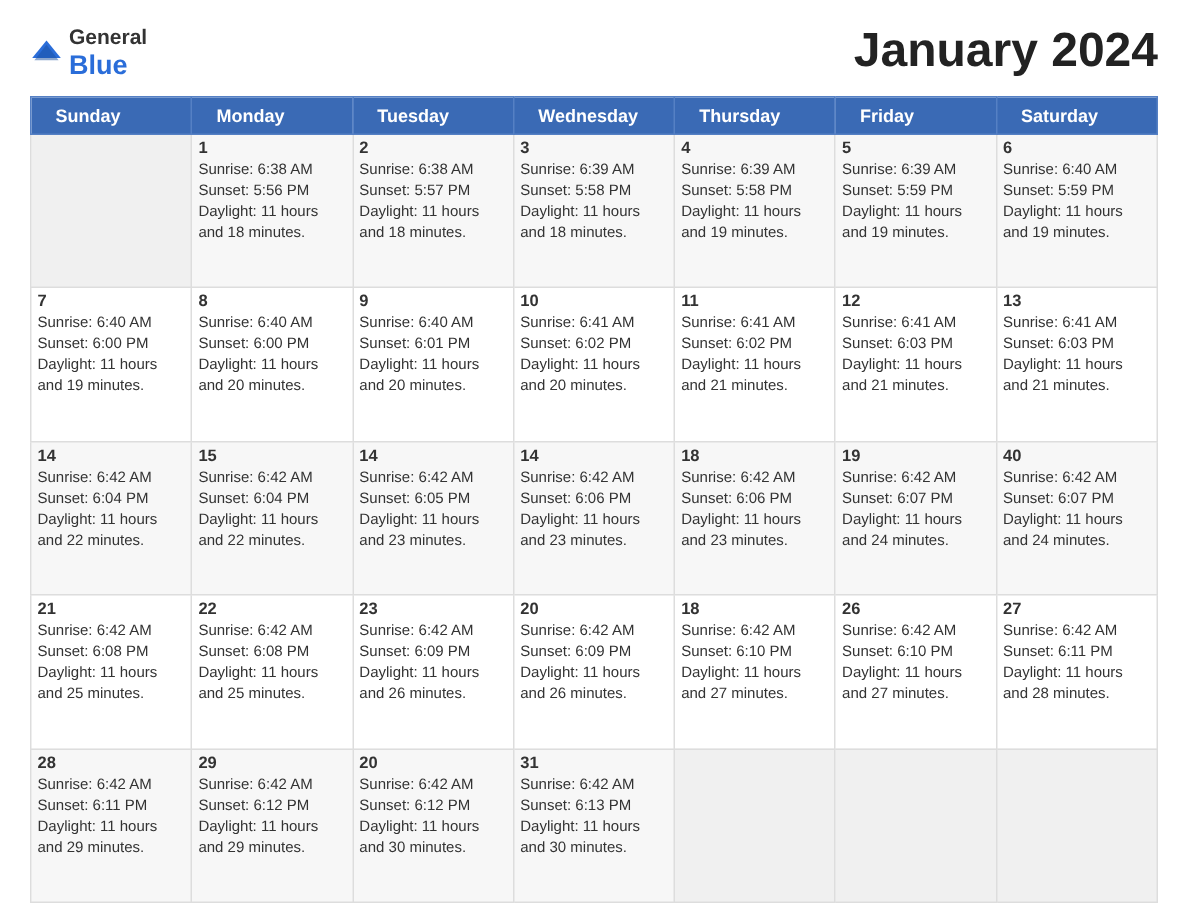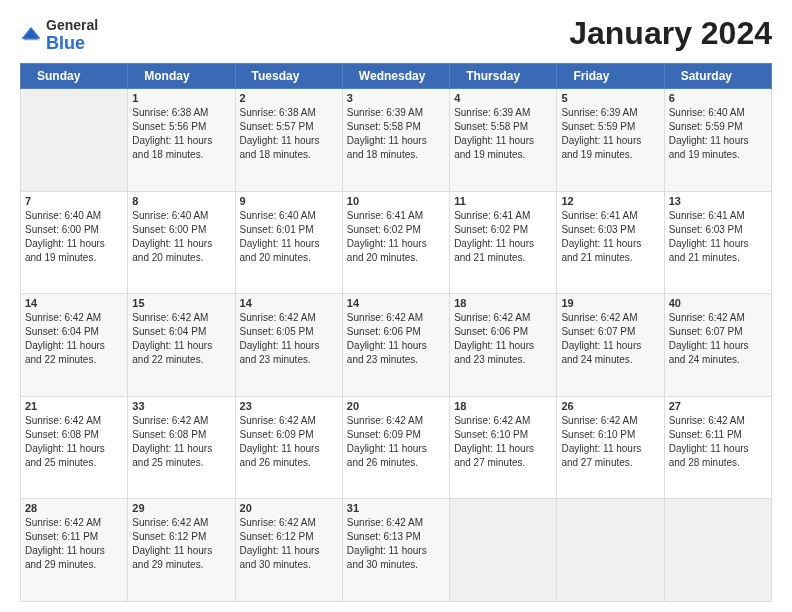--- a/index.html
+++ b/index.html
@@ -287,21 +287,21 @@
         </tr>
         <tr>
           <td>
             <span class="day-num">21</span>
             <div class="day-info" style="white-space: pre-line;">Sunrise: 6:42 AM
 Sunset: 6:08 PM
 Daylight: 11 hours
 and 25 minutes.</div>
           </td>
           <td>
-            <span class="day-num">33</span>
+            <span class="day-num">22</span>
             <div class="day-info" style="white-space: pre-line;">Sunrise: 6:42 AM
 Sunset: 6:08 PM
 Daylight: 11 hours
 and 25 minutes.</div>
           </td>
           <td>
             <span class="day-num">23</span>
             <div class="day-info" style="white-space: pre-line;">Sunrise: 6:42 AM
 Sunset: 6:09 PM
 Daylight: 11 hours

